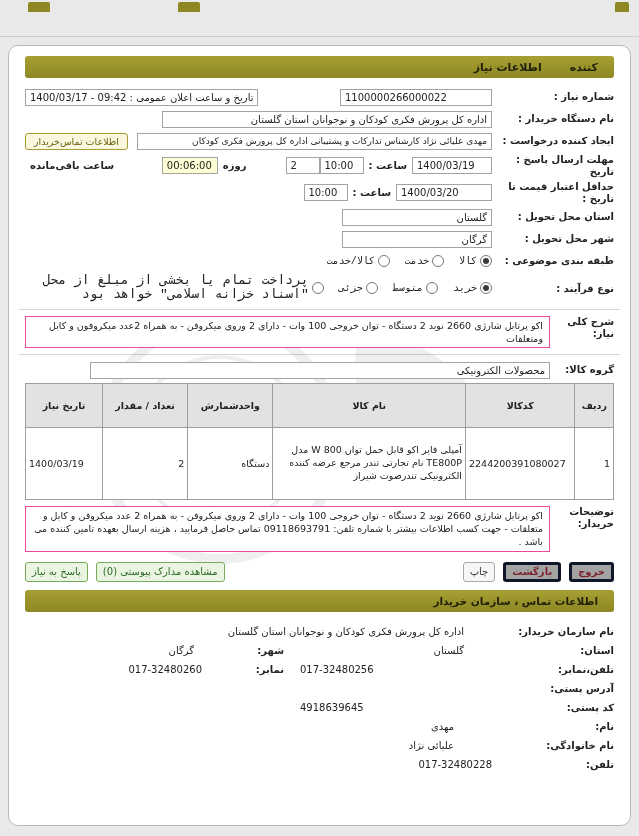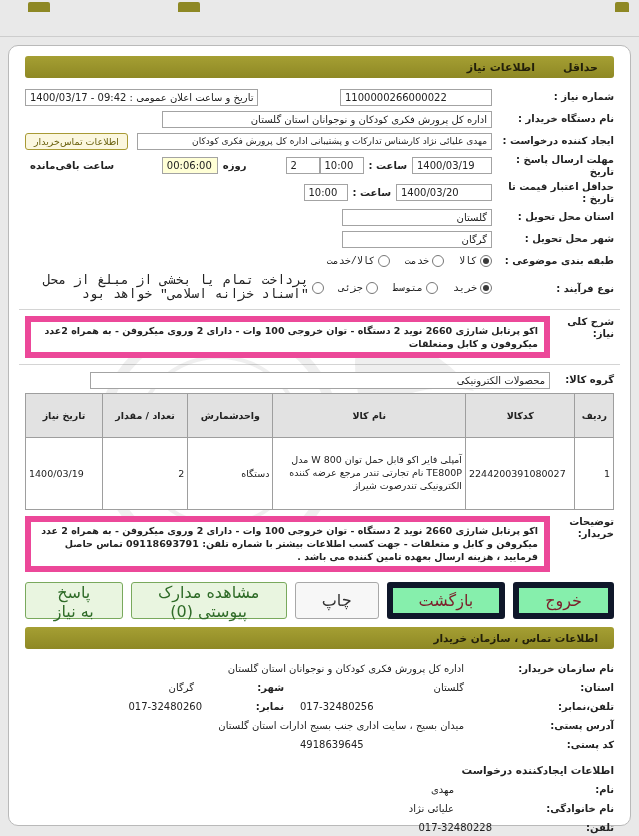--- a/index.html
+++ b/index.html
@@ -34,31 +34,31 @@
   .yellow{background:#ffffd6;}
   .push{margin-inline-start:auto;}
   .inlbl{font-weight:bold;margin:0 5px;white-space:nowrap;}
   .radio{display:inline-block;width:10px;height:10px;border:1px solid #777;border-radius:50%;background:#fff;margin-inline-end:3px;position:relative;flex-shrink:0;}
   .radio.checked::after{content:"";position:absolute;inset:2px;background:#3a3a3a;border-radius:50%;}
   .opt{display:inline-flex;align-items:center;margin-inline-end:15px;cursor:pointer;white-space:nowrap;font-family:Liberation Mono, monospace;}
   .opt.long{white-space:normal;line-height:1.1;font-size:13px;}
   .hr{border-top:1px solid #d4d4d4;margin:6px -6px;}
   .block{display:flex;margin:4px 0;font-size:9.5px;position:relative;z-index:1;}
   .blbl{font-weight:bold;width:64px;flex-shrink:0;line-height:1.25;font-size:10px;}
-  .bbox{flex:1;border:6px solid #ec4899;background:#fff;padding:2px 6px;line-height:1.4;min-height:28px;box-sizing:border-box;font-weight:bold;}
+  .bbox{flex:1;border:1px solid #ec4899;background:#fff;padding:2px 6px;line-height:1.4;min-height:28px;box-sizing:border-box;}
   .sect-title{font-weight:bold;font-size:11px;margin:6px 0 4px;position:relative;z-index:1;}
   table.items{width:100%;border-collapse:collapse;font-size:9.5px;margin:2px 0 6px;position:relative;z-index:1;background:#fff;}
   .items th{background:#e2e2e2;font-weight:bold;}
   .items th,.items td{border:1px solid #9e9e9e;padding:16px 3px;vertical-align:middle;}
   .items td.name{line-height:1.35;}
   .btnrow{display:flex;align-items:center;gap:8px;margin:10px 0 8px;position:relative;z-index:1;}
-  .btn{font-family:inherit;font-size:16px;height:37px;padding:0 26px;border-radius:3px;cursor:pointer;}
+  .btn{font-family:inherit;font-size:10px;height:20px;padding:0 6px;border-radius:3px;cursor:pointer;}
   .btn.green{background:#e9f5e0;border:1px solid #79a95d;color:#2f6b28;}
   .btn.white{background:#f7f7f7;border:1px solid #a8a8a8;color:#333;}
-  .btn.pink{background:#86efac;border:6px solid #0f172a;color:#7c1f2b;}
+  .btn.pink{background:#a3a3a3;border:3px solid #0f172a;color:#7c1f2b;font-weight:bold;}
   .btn.gapped{margin-inline-start:auto;}
   .chip{background:#fbf7df;border:1px solid #a89a35;color:#6b6210;font-size:9.5px;height:17px;padding:0 8px;border-radius:3px;cursor:pointer;font-family:inherit;}
   .crow{display:flex;align-items:center;font-size:10px;min-height:19px;position:relative;z-index:1;}
   .clbl{font-weight:bold;width:134px;flex-shrink:0;}
   .cval{margin-inline-start:16px;min-width:180px;}
   .clbl2{font-weight:bold;width:82px;flex-shrink:0;}
   .cval2{margin-inline-start:8px;}
   .khdr{font-weight:bold;font-size:10.5px;margin:10px 0 4px;position:relative;z-index:1;}
   .klbl{font-weight:bold;width:122px;flex-shrink:0;}
   .kval{margin-inline-start:38px;}
@@ -77,21 +77,21 @@
 <div class="card">
 
   <svg class="watermark" width="420" height="320" viewBox="0 0 420 320">
     <circle cx="150" cy="165" r="118" fill="none" stroke="#555" stroke-width="10"></circle>
     <circle cx="150" cy="165" r="84" fill="none" stroke="#555" stroke-width="4"></circle>
     <path d="M70,200 q60,-110 180,-60" fill="none" stroke="#555" stroke-width="9"></path>
     <path d="M290,55 q70,5 115,60 q-55,-12 -110,25 q-15,-45 -5,-85 z" fill="#555"></path>
   </svg>
 
   <div class="tabbar">
-    <span class="tab">حداقل</span>
+    <span class="tab">کننده</span>
     <span class="tab">اطلاعات نیاز</span>
   </div>
 
   <div class="row">
     <span class="lbl">شماره نیاز :</span>
     <span class="ibox num" style="width:152px">1100000266000022</span>
     <span class="ibox push" style="max-width:250px">تاریخ و ساعت اعلان عمومی : 09:42 - 1400/03/17</span>
   </div>
 
   <div class="row">
@@ -246,29 +246,27 @@
 
   <div class="crow">
     <span class="clbl">تلفن،نمابر:</span>
     <span class="cval ltr">017-32480256</span>
     <span class="clbl2">نمابر:</span>
     <span class="cval2 ltr">017-32480260</span>
   </div>
 
   <div class="crow">
     <span class="clbl">آدرس پستی:</span>
-    <span class="cval">میدان بسیج ، سایت اداری جنب بسیج ادارات استان گلستان</span>
   </div>
 
   <div class="crow">
     <span class="clbl">کد پستی:</span>
     <span class="cval ltr">4918639645</span>
   </div>
 
-  <div class="khdr">اطلاعات ایجادکننده درخواست</div>
 
   <div class="crow">
     <span class="klbl">نام:</span>
     <span class="kval">مهدی</span>
   </div>
 
   <div class="crow">
     <span class="klbl">نام خانوادگی:</span>
     <span class="kval">علیائی نژاد</span>
   </div>

